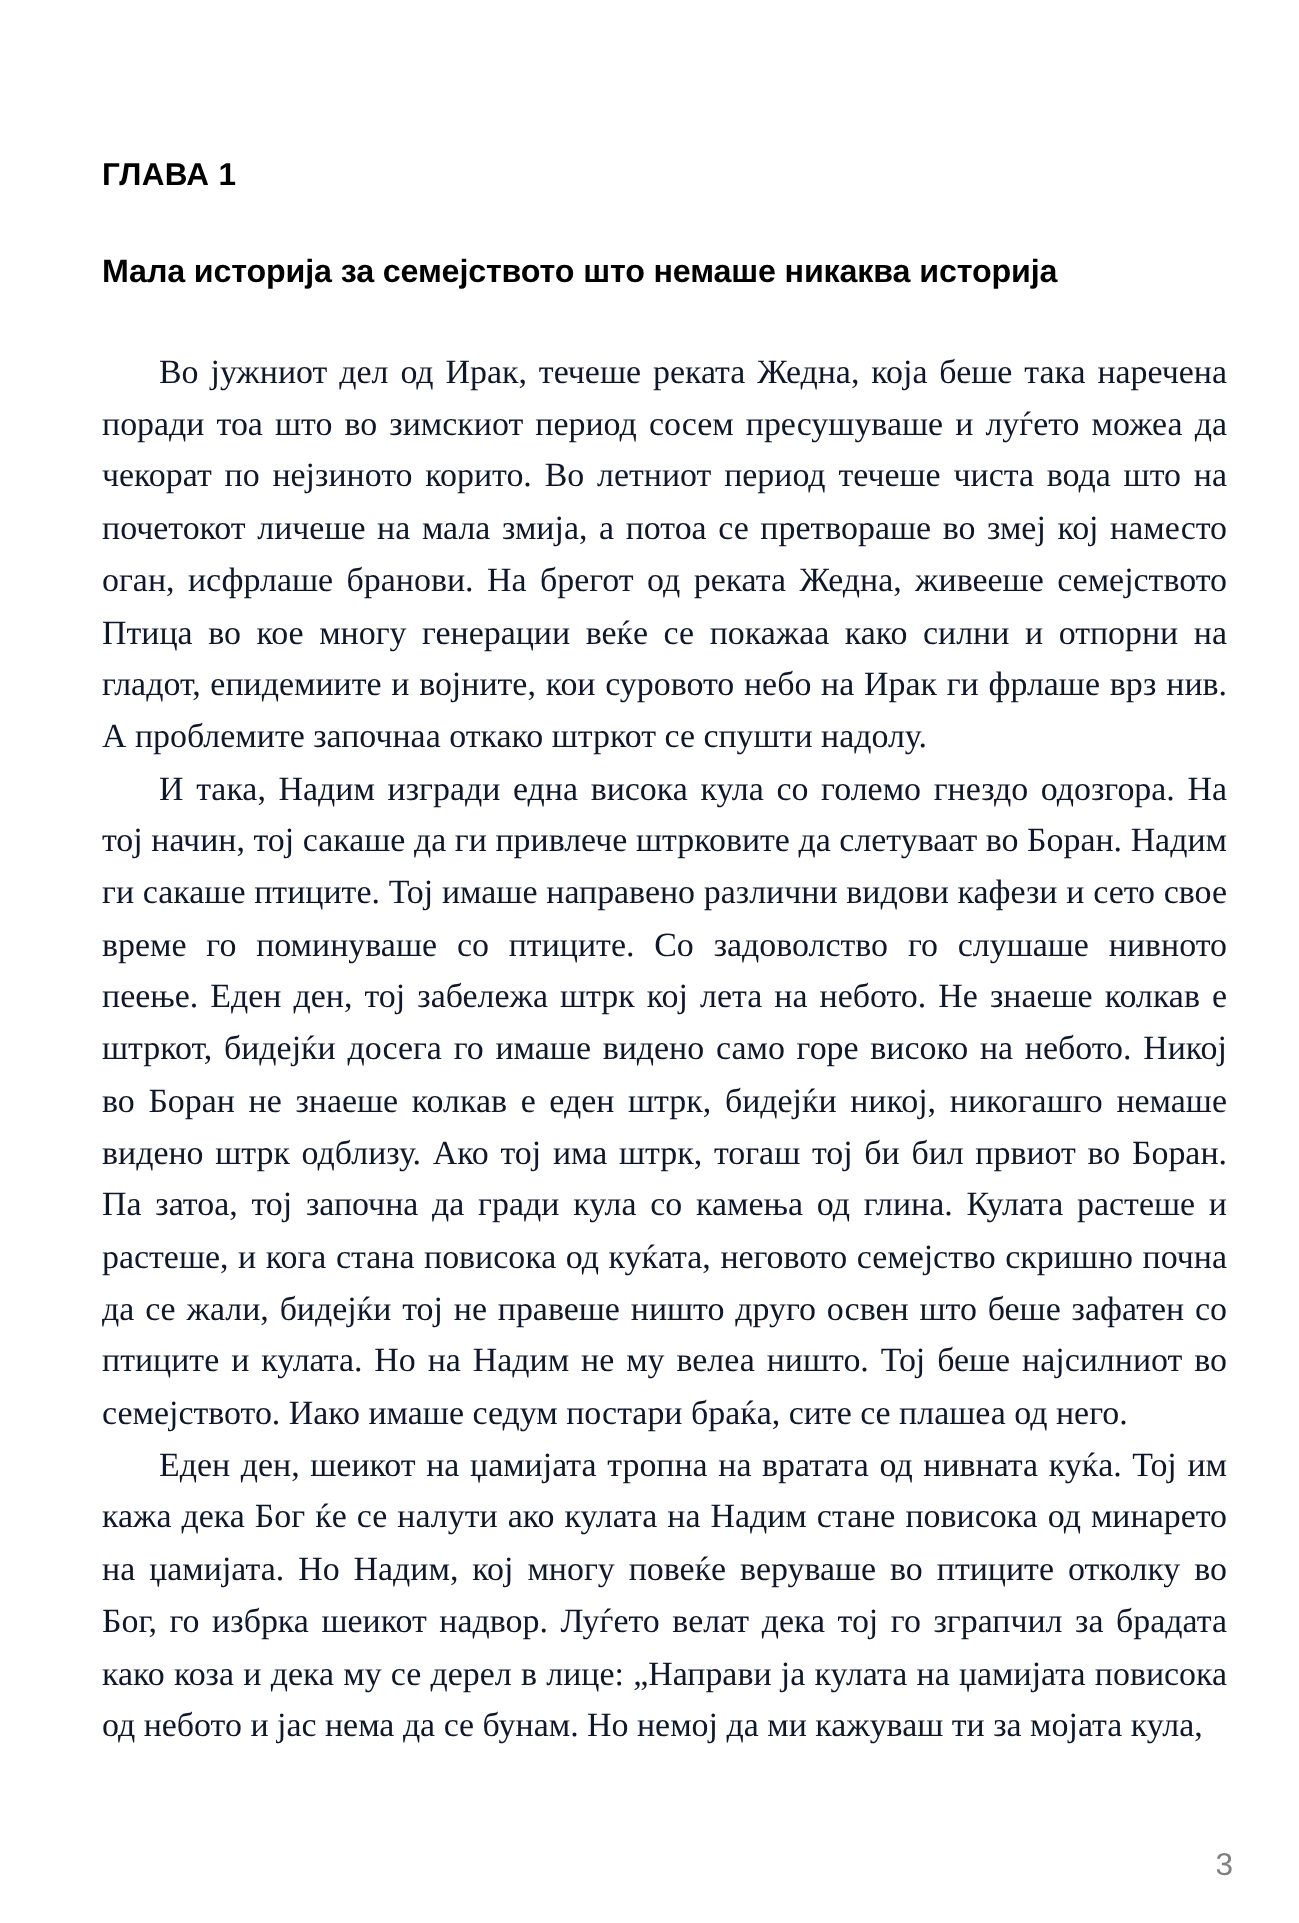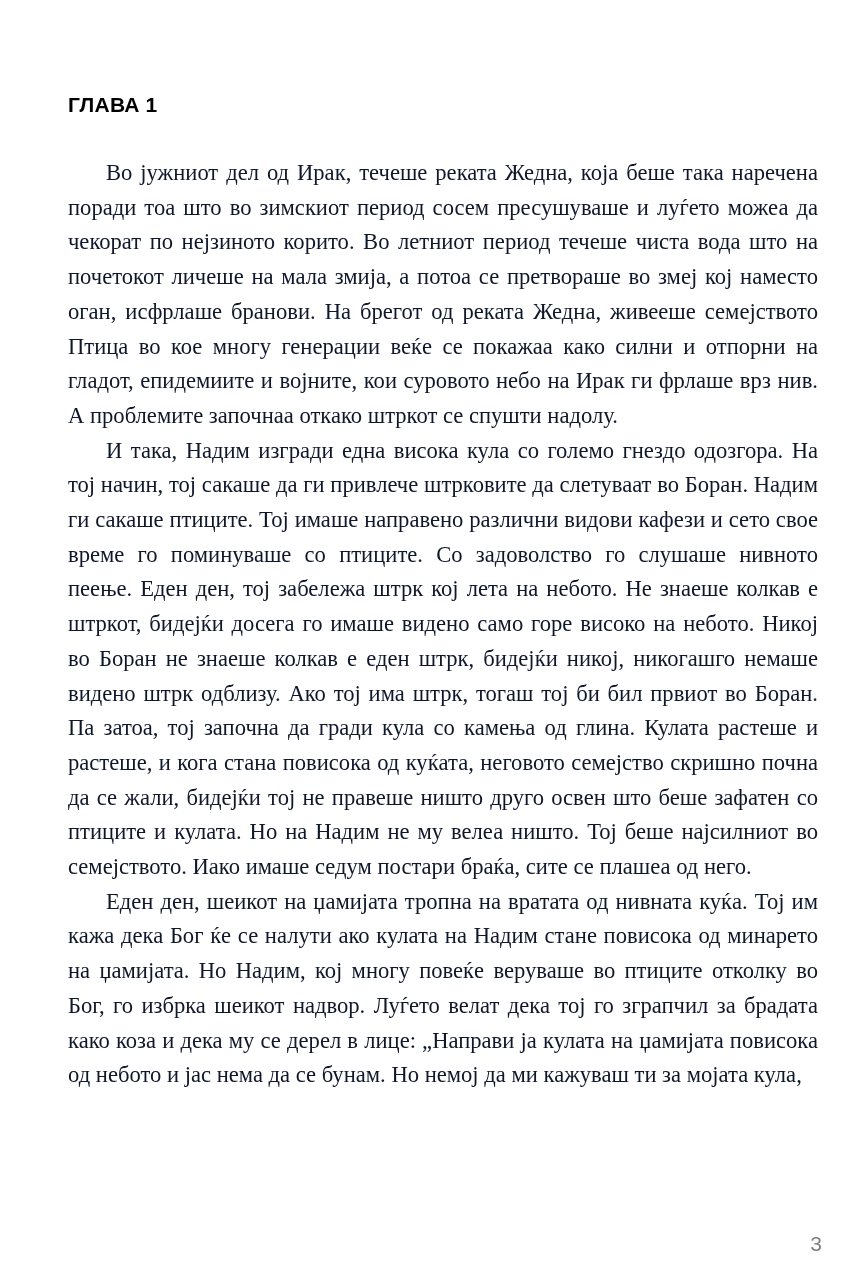--- a/index.html
+++ b/index.html
@@ -24,21 +24,21 @@
     top: 0;
     width: 866px;
     height: 1282px;
     box-sizing: border-box;
     padding: 0;
   }
 
   .content {
     position: absolute;
     left: 68px;
-    top: 92px;
+    top: 104px;
     width: 750px;
   }
 
   .chapter-label {
     font-family: "Liberation Sans", "DejaVu Sans", sans-serif;
     font-weight: bold;
     font-size: 21px;
     line-height: 26px;
     letter-spacing: 0.2px;
     margin: 0 0 38px 0;
@@ -80,20 +80,21 @@
 </style>
 </head>
 <body>
 
 <div class="page">
 
   <div class="content">
 
     <h1 class="chapter-label">ГЛАВА 1</h1>
 
+    <h2 class="chapter-title">Мала историја за семејството што немаше никаква историја</h2>
 
     <div class="body-text">
       <p>Во јужниот дел од Ирак, течеше реката Жедна, која беше така наречена поради тоа што во зимскиот период сосем пресушуваше и луѓето можеа да чекорат по нејзиното корито. Во летниот период течеше чиста вода што на почетокот личеше на мала змија, а потоа се претвораше во змеј кој наместо оган, исфрлаше бранови. На брегот од реката Жедна, живееше семејството Птица во кое многу генерации веќе се покажаа како силни и отпорни на гладот, епидемиите и војните, кои суровото небо на Ирак ги фрлаше врз нив. А проблемите започнаа откако штркот се спушти надолу.</p>
       <p>И така, Надим изгради една висока кула со големо гнездо одозгора. На тој начин, тој сакаше да ги привлече штрковите да слетуваат во Боран. Надим ги сакаше птиците. Тој имаше направено различни видови кафези и сето свое време го поминуваше со птиците. Со задоволство го слушаше нивното пеење. Еден ден, тој забележа штрк кој лета на небото. Не знаеше колкав е штркот, бидејќи досега го имаше видено само горе високо на небото. Никој во Боран не знаеше колкав е еден штрк, бидејќи никој, никогашго немаше видено штрк одблизу. Ако тој има штрк, тогаш тој би бил првиот во Боран. Па затоа, тој започна да гради кула со камења од глина. Кулата растеше и растеше, и кога стана повисока од куќата, неговото семејство скришно почна да се жали, бидејќи тој не правеше ништо друго освен што беше зафатен со птиците и кулата. Но на Надим не му велеа ништо. Тој беше најсилниот во семејството. Иако имаше седум постари браќа, сите се плашеа од него.</p>
       <p>Еден ден, шеикот на џамијата тропна на вратата од нивната куќа. Тој им кажа дека Бог ќе се налути ако кулата на Надим стане повисока од минарето на џамијата. Но Надим, кој многу повеќе веруваше во птиците отколку во Бог, го избрка шеикот надвор. Луѓето велат дека тој го зграпчил за брадата како коза и дека му се дерел в лице: „Направи ја кулата на џамијата повисока од небото и јас нема да се бунам. Но немој да ми кажуваш ти за мојата кула,</p>
     </div>
 
   </div>
 
   <div class="page-number">3</div>

